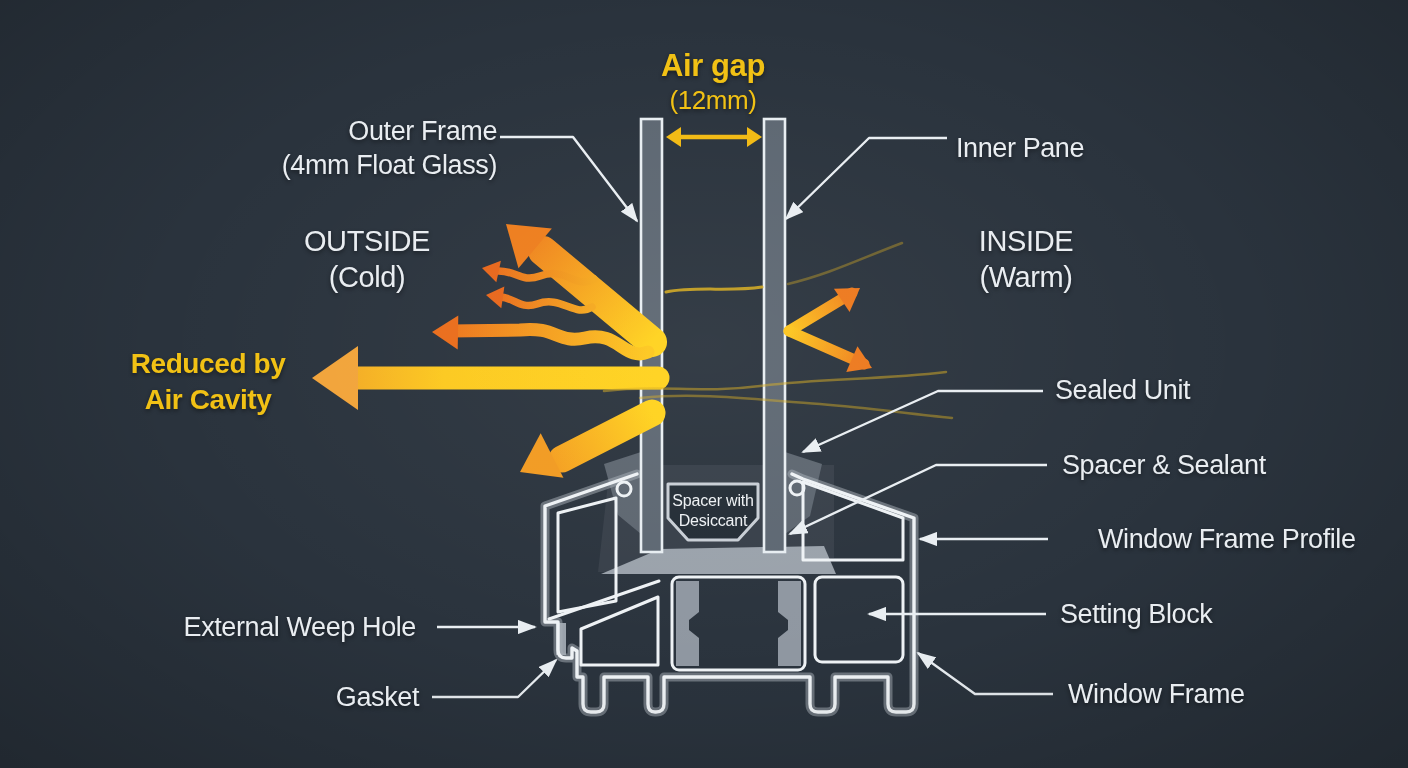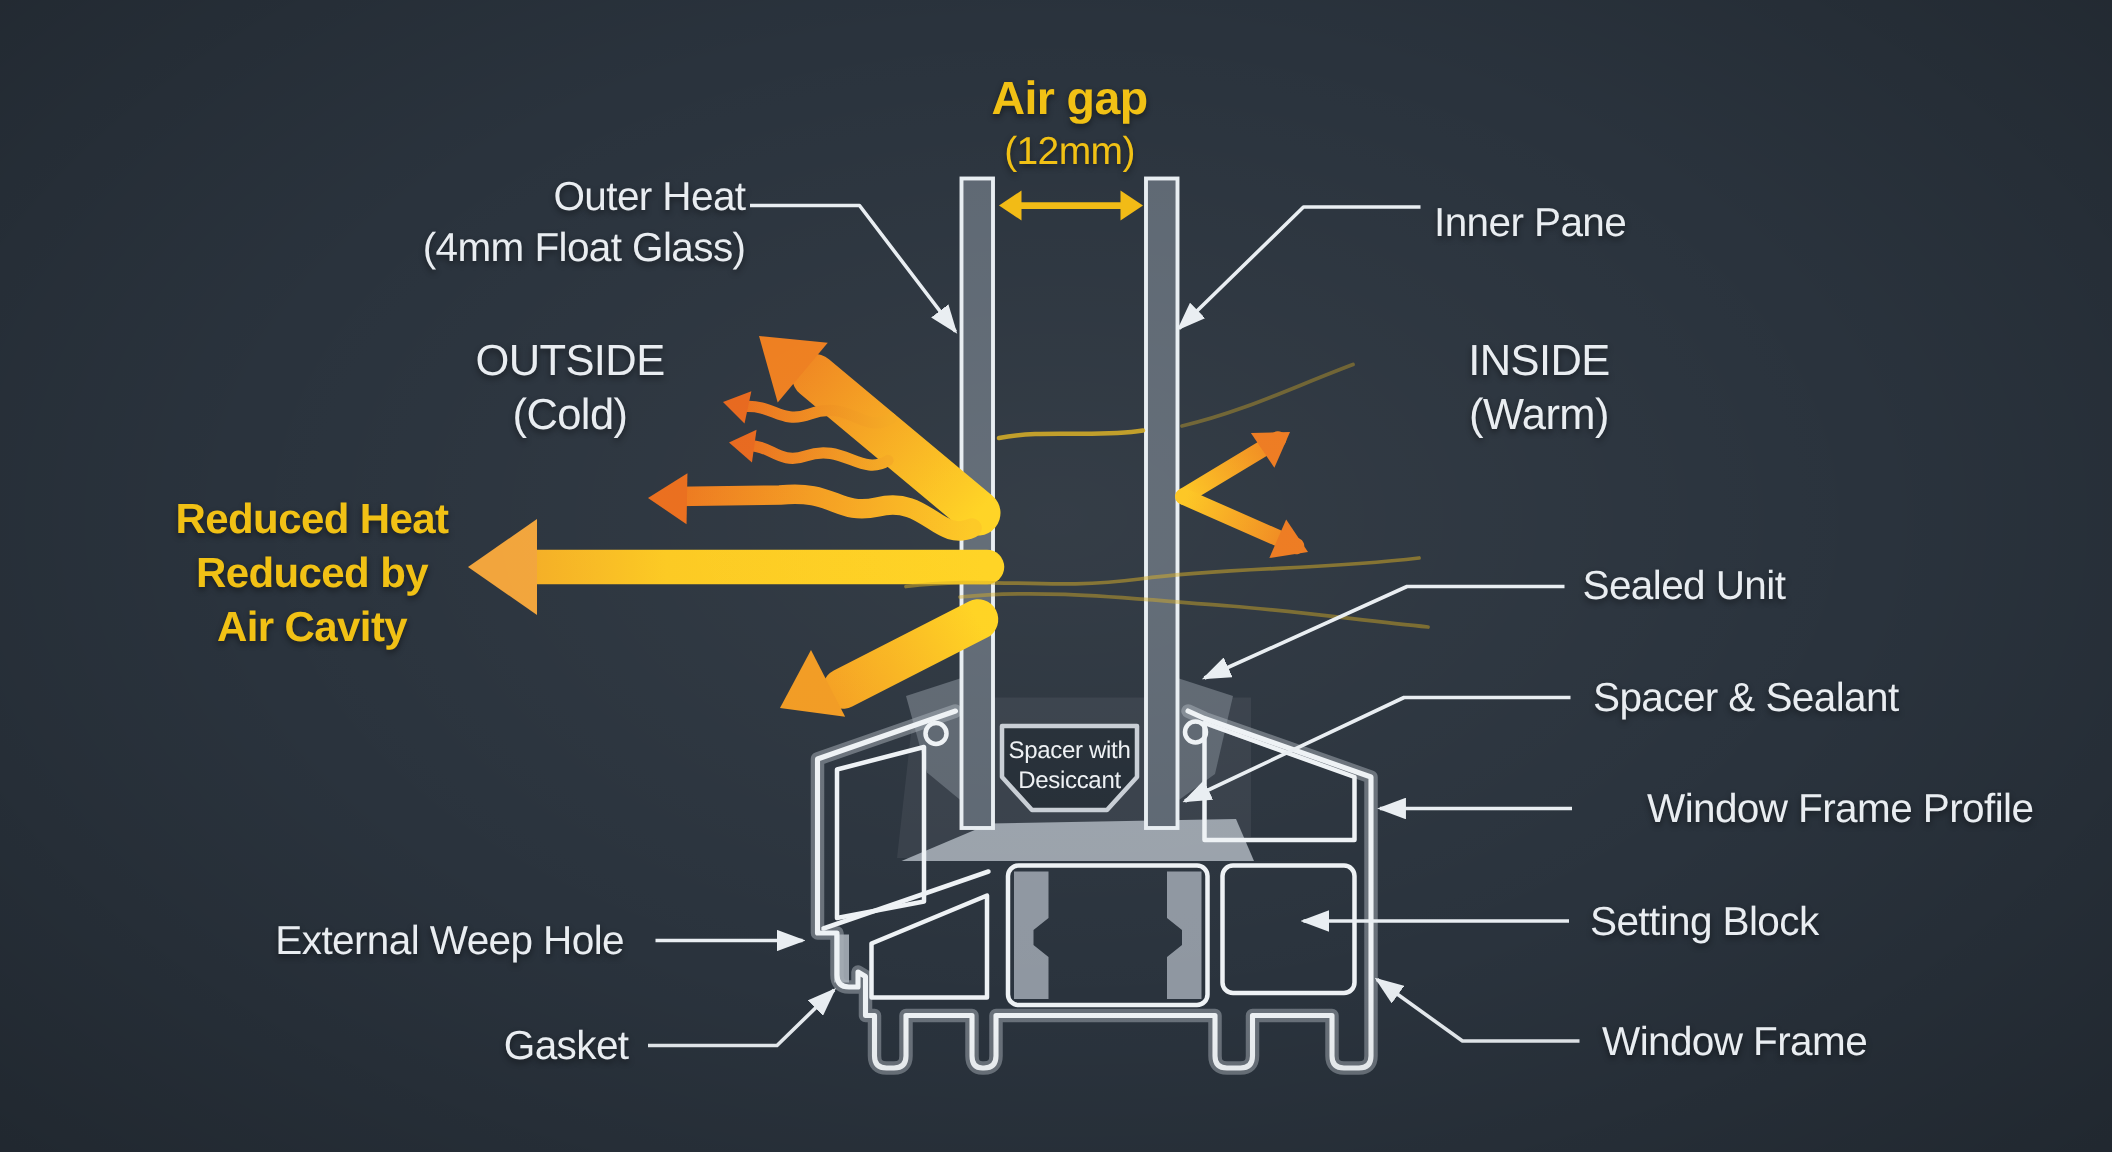--- a/index.html
+++ b/index.html
@@ -168,40 +168,39 @@
       <polyline points="1053,694 975,694 918,653" marker-end="url(#lead)"></polyline>
       <polyline points="437,627 535,627" marker-end="url(#lead)"></polyline>
       <polyline points="432,697 518,697 556,660" marker-end="url(#lead)"></polyline>
     </g>
   </svg>
 
   <div class="lbl ctr yellow airgap-t" style="left:713px;top:66px;">Air gap</div>
   <div class="lbl ctr yellow airgap-s" style="left:713px;top:100px;">(12mm)</div>
 
   <div class="lbl rgt" style="right:911px;top:148px;">
-    <div>Outer Heat</div>
+    <div>Outer Frame</div>
     <div>(4mm Float Glass)</div>
   </div>
 
   <div class="lbl lft" style="left:956px;top:148px;">
     <div>Inner Pane</div>
   </div>
 
-  <div class="lbl ctr big" style="left:367px;top:259px;line-height:36px;margin-left:13px;">
+  <div class="lbl ctr big" style="left:367px;top:259px;line-height:36px;">
     <div>OUTSIDE</div>
     <div>(Cold)</div>
   </div>
 
   <div class="lbl ctr big" style="left:1026px;top:259px;line-height:36px;">
     <div>INSIDE</div>
     <div>(Warm)</div>
   </div>
 
   <div class="lbl ctr yellow" style="left:208px;top:382px;font-size:28px;line-height:36px;">
-    <div>Reduced Heat</div>
     <div>Reduced by</div>
     <div>Air Cavity</div>
   </div>
 
   <div class="lbl lft" style="left:1055px;top:390px;">Sealed Unit</div>
   <div class="lbl lft" style="left:1062px;top:465px;">Spacer &amp; Sealant</div>
   <div class="lbl lft" style="left:1062px;top:539px;margin-left:36px;">Window Frame Profile</div>
   <div class="lbl lft" style="left:1060px;top:614px;">Setting Block</div>
   <div class="lbl lft" style="left:1068px;top:694px;">Window Frame</div>
 

